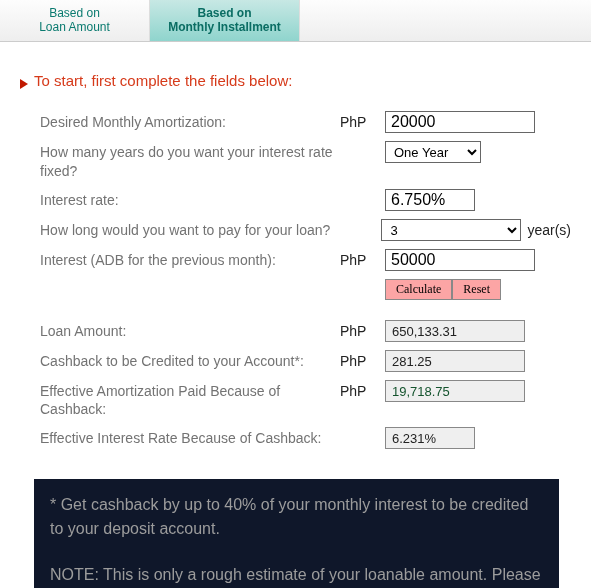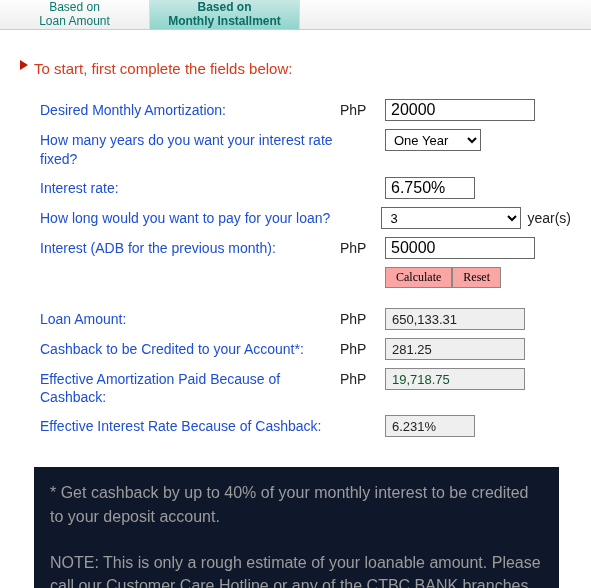--- a/index.html
+++ b/index.html
@@ -12,60 +12,60 @@
     width: 591px;
   }
   .tabs {
     display: flex;
     border-bottom: 1px solid #ccc;
     background: linear-gradient(#fdfdfd,#eee);
   }
   .tab {
     width: 150px;
     text-align: center;
-    padding: 0 4px;
+    padding: 6px 4px;
     font-size: 12px;
     color: #0a7a6f;
     line-height: 1.2;
     border-right: 1px solid #ddd;
     cursor: pointer;
   }
   .tab.active {
     background: linear-gradient(#c7e8e4,#8fd4cd);
     font-weight: bold;
     color: #0a6d63;
   }
   .content {
     padding: 18px 20px 10px 20px;
   }
   .heading {
     color: #d63a1a;
     font-size: 15px;
     margin: 12px 0 22px 0;
     display: flex;
-    align-items: flex-start;
+    align-items: flex-end;
     gap: 6px;
   }
   .tri {
     width: 0; height: 0;
     border-top: 5px solid transparent;
     border-bottom: 5px solid transparent;
     border-left: 8px solid #c01800;
   }
   .form {
     padding-left: 20px;
   }
   .row {
     display: flex;
     align-items: flex-start;
     margin-bottom: 8px;
   }
   .label {
     width: 300px;
-    color: #1d4ed8;
+    color: #737373;
     font-size: 14px;
     line-height: 1.35;
     padding-top: 2px;
   }
   .currency {
     width: 45px;
     font-size: 14px;
     color: #222;
     padding-top: 3px;
   }

